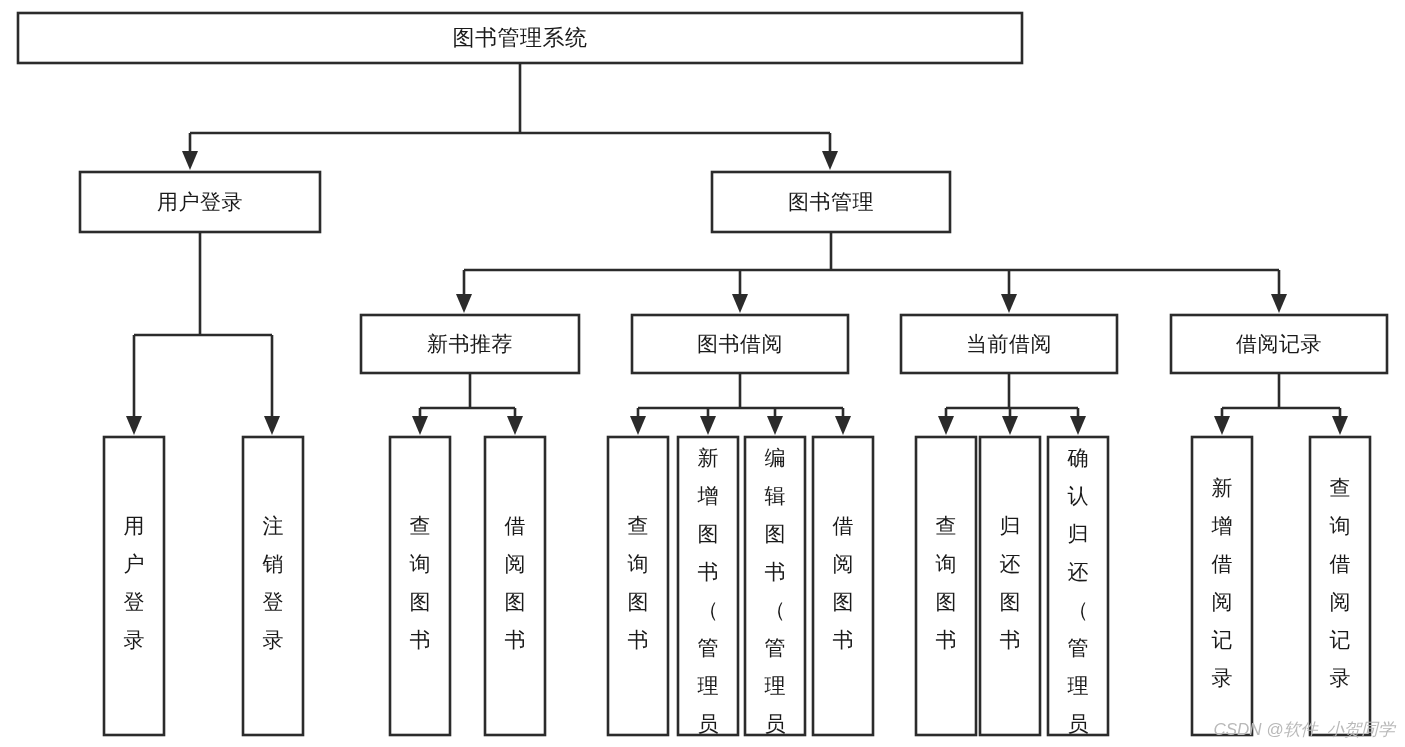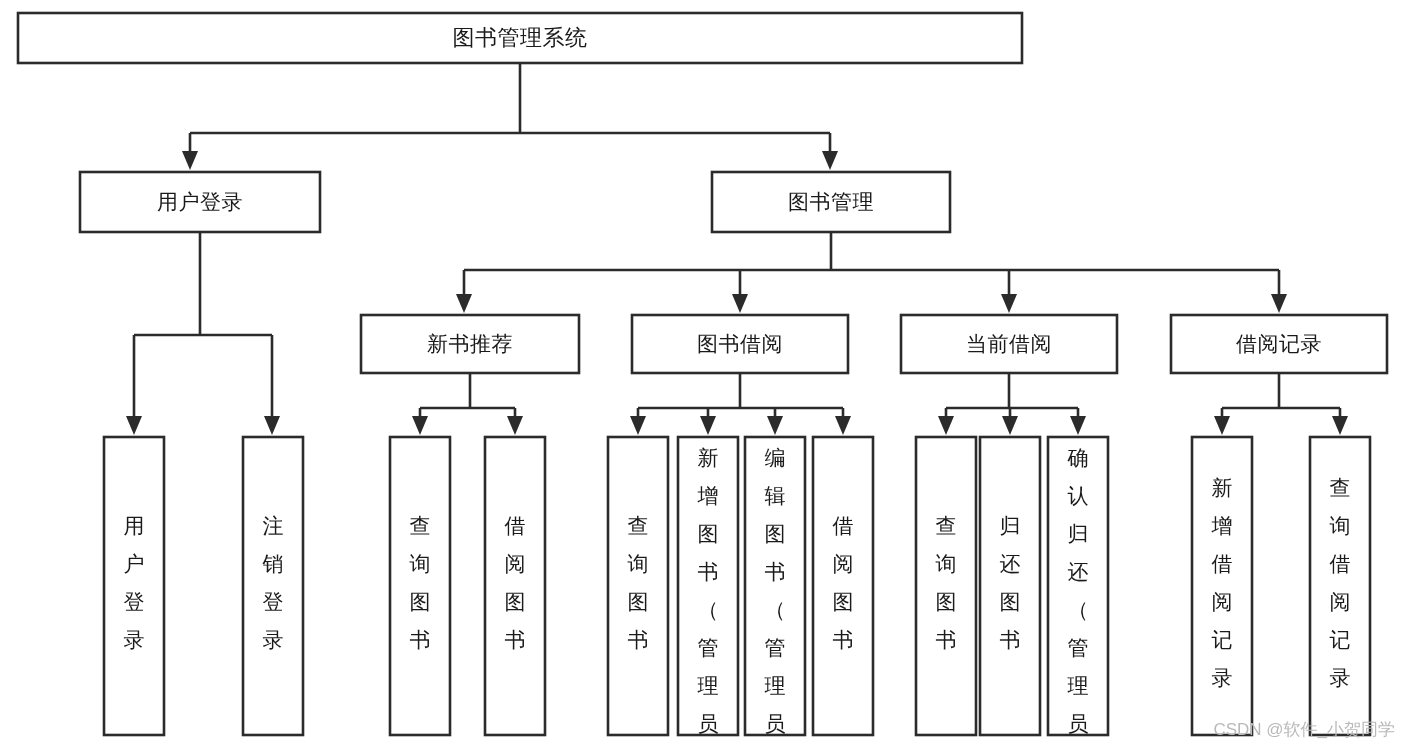--- a/index.html
+++ b/index.html
@@ -64,20 +64,21 @@
   }
   .watermark {
     position: absolute;
     right: 10px;
     bottom: 6px;
     font-family: "Liberation Sans", "DejaVu Sans", sans-serif;
     font-size: 17px;
     color: #b9b9b9;
     white-space: nowrap;
     user-select: none;
+    font-style: italic;
   }
 </style>
 </head>
 <body>
 
 <div id="diagram-root">
   <svg class="diagram-canvas" viewBox="0 0 1405 747">
     <g id="connector-layer">
         <path class="connector" d="M 520 63 L 520 133"></path>
         <path class="connector" d="M 190 133 L 830 133"></path>

